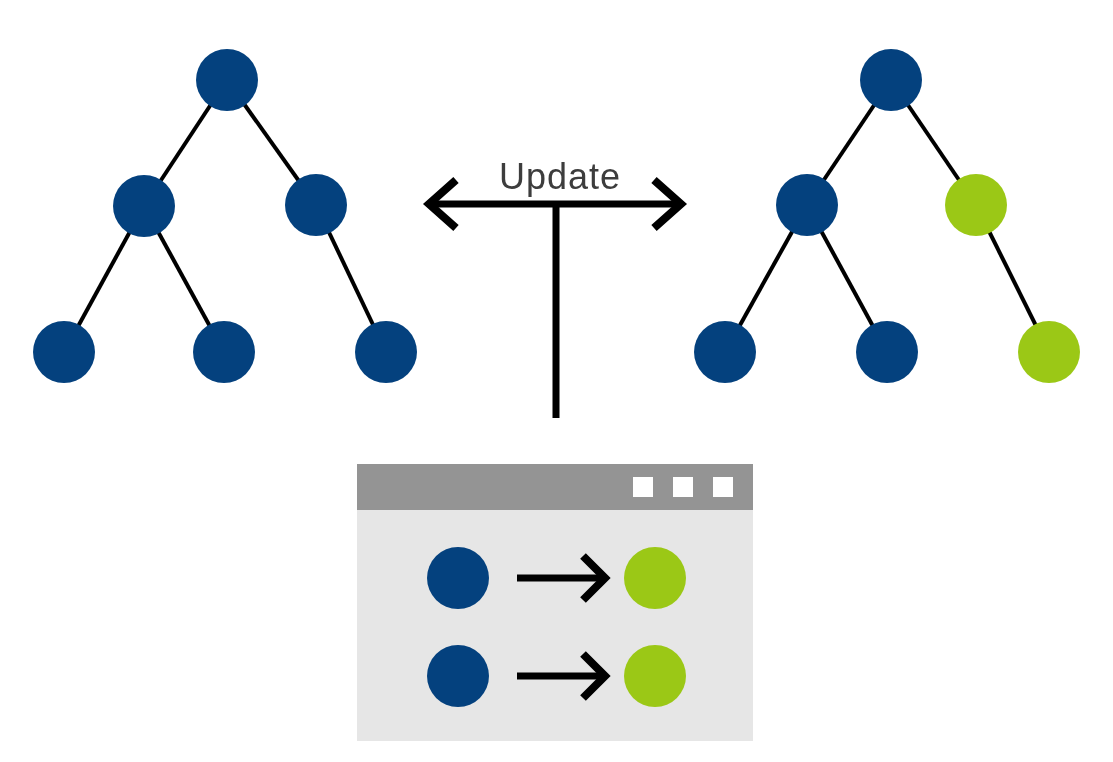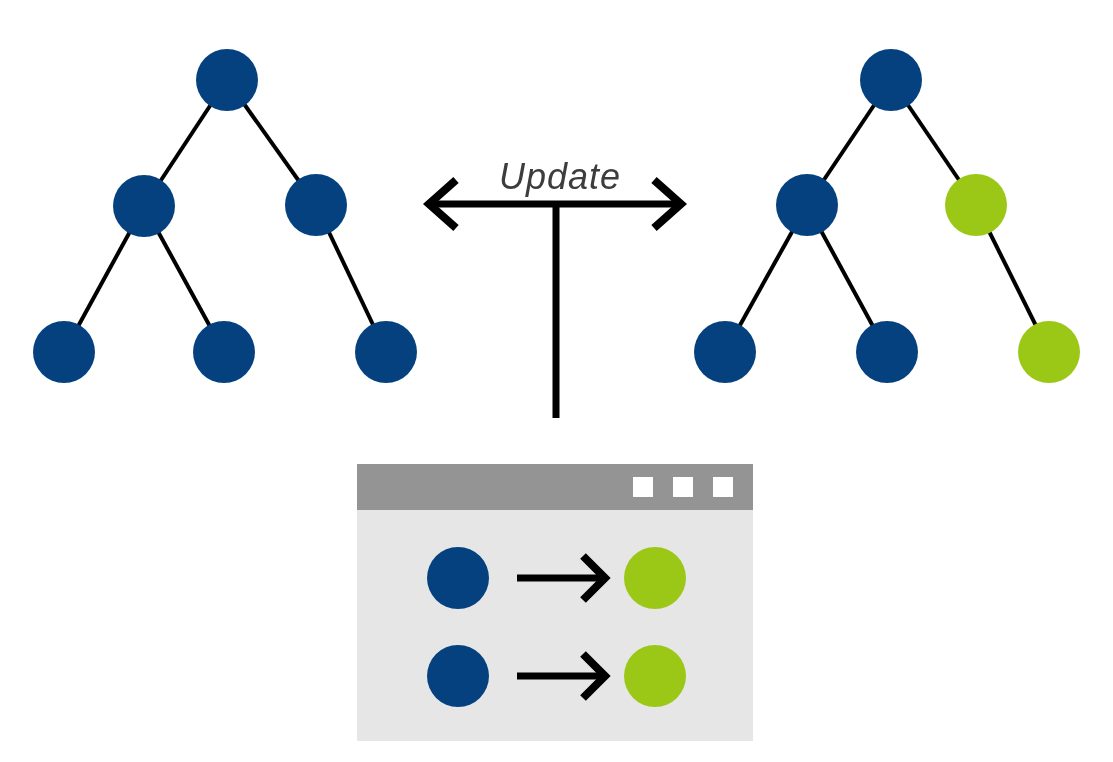--- a/index.html
+++ b/index.html
@@ -7,21 +7,20 @@
     padding: 0;
     background: #ffffff;
     font-family: "Liberation Sans", sans-serif;
   }
   .stage {
     position: relative;
     width: 1113px;
     height: 762px;
     background: #ffffff;
     overflow: hidden;
-    font-style: italic;
   }
   svg { display: block; }
   text.update-label {
     font-family: "Liberation Sans", "DejaVu Sans", sans-serif;
     font-weight: 300;
     font-size: 36px;
     letter-spacing: 1px;
   }
 </style>
 </head>

